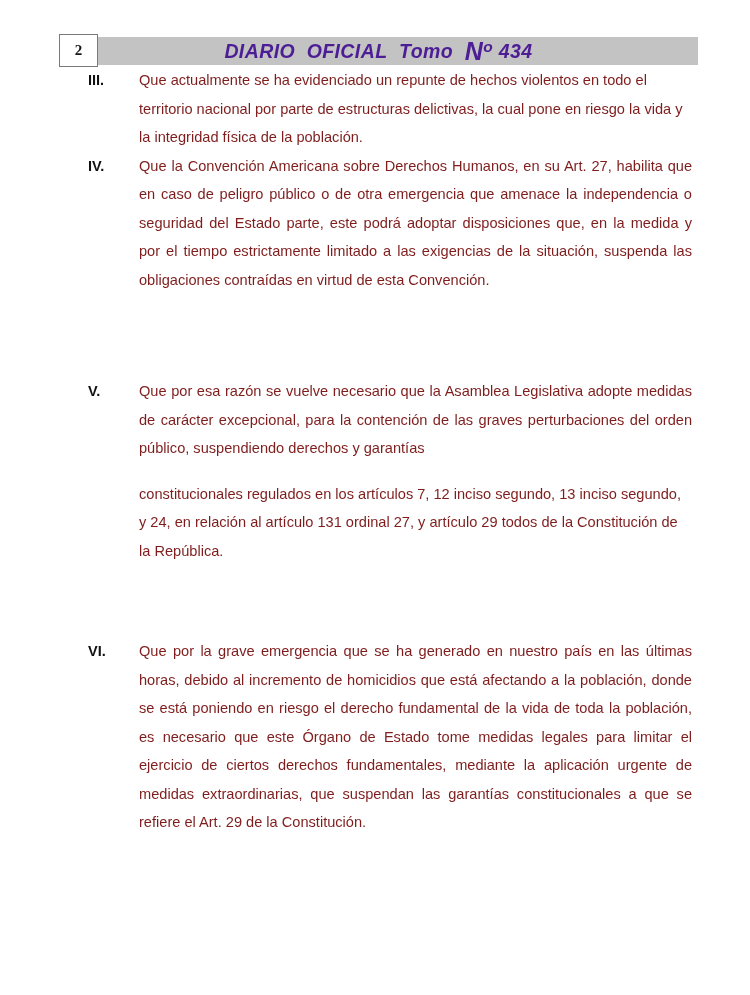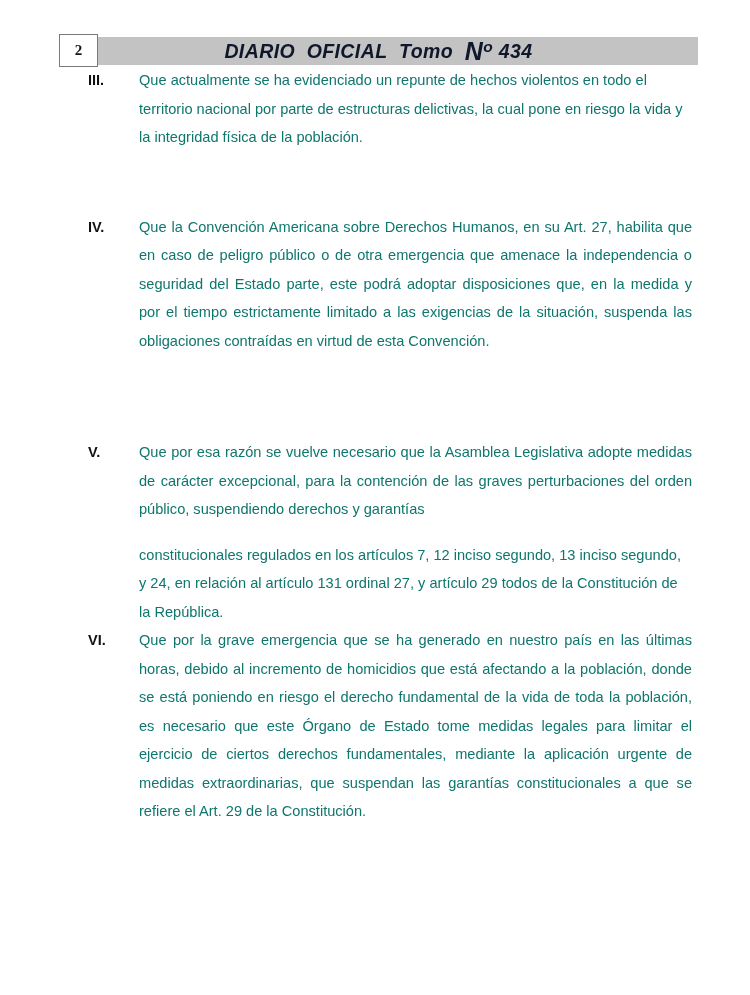--- a/index.html
+++ b/index.html
@@ -60,21 +60,21 @@
     top: 0;
     height: 28px;
     display: flex;
     align-items: center;
     justify-content: center;
     font-family: "Liberation Sans", sans-serif;
     font-size: 19.5px;
     font-weight: 700;
     font-style: italic;
     letter-spacing: 0.4px;
-    color: #0f172a;
+    color: #4c1d95;
     white-space: pre;
   }
 
   .header-title .ord {
     font-size: 25px;
   }
 
   .header-title .ord sup {
     font-size: 0.62em;
     vertical-align: 0.52em;
@@ -103,41 +103,41 @@
   }
 
   .clause-body {
     flex: 1 1 auto;
     min-width: 0;
   }
 
   .para {
     font-size: 14.6px;
     line-height: 28.5px;
-    color: #0f766e;
+    color: #7f1d1d;
     text-align: justify;
     text-justify: inter-word;
     margin: 0;
     -webkit-hyphens: none;
     hyphens: none;
   }
 
   .para.last-natural {
     text-align: left;
   }
 
   .para + .para {
     margin-top: 17px;
   }
 
   
   .clause-iii { margin-top: 0px; }
-  .clause-iv  { margin-top: 61px; }
+  .clause-iv  { }
   .clause-v   { margin-top: 83px; }
-  .clause-vi  { }
+  .clause-vi  { margin-top: 72px; }
 </style>
 </head>
 <body>
 
 <div class="page">
 
   <div class="header">
 
     <div class="header-title">
       <span>DIARIO  OFICIAL</span><span>&nbsp;&nbsp;</span><span>Tomo</span><span>&nbsp;&nbsp;</span><span class="ord"><span>N</span><sup>o</sup></span>&nbsp;<span>434</span>

